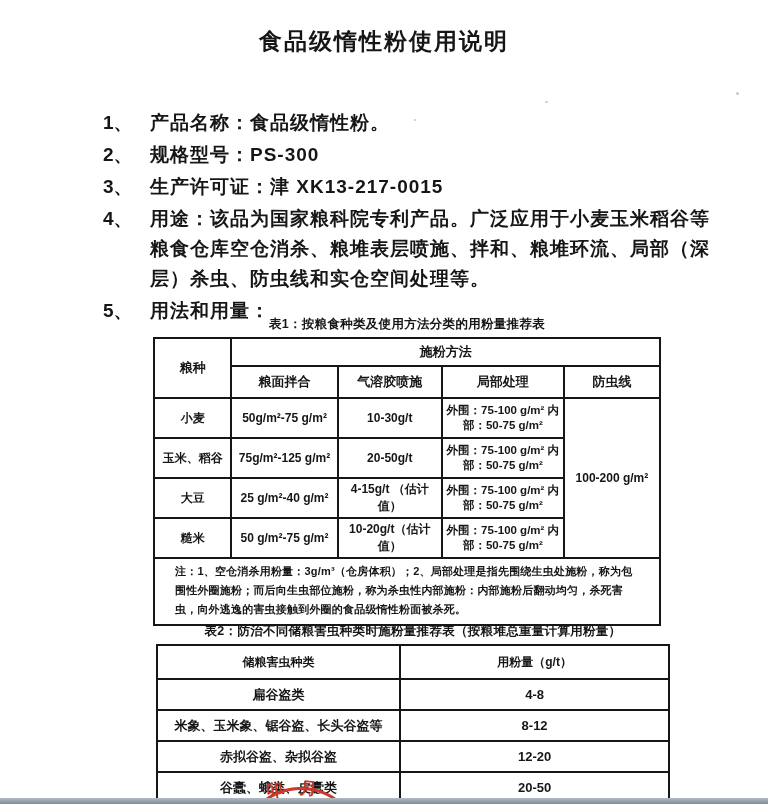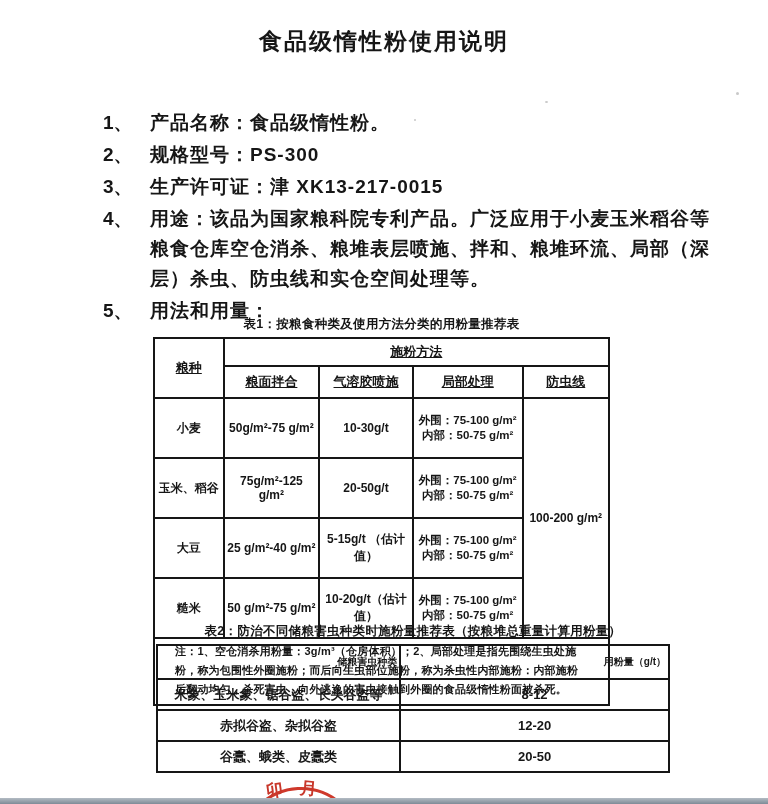--- a/index.html
+++ b/index.html
@@ -15,46 +15,46 @@
   .title{
     position:absolute;top:26px;left:0;width:768px;
     text-align:center;margin:0;
     font-size:23px;font-weight:700;letter-spacing:2px;font-family:Liberation Serif, serif;
   }
   .list{position:absolute;top:108px;left:103px;width:620px;}
   .li{display:flex;margin-bottom:2px;font-weight:700;font-size:19px;line-height:30px;}
   .li .num{flex:0 0 47px;}
   .li .txt{width:560px;letter-spacing:1px;}
   
-  .t1wrap{position:absolute;left:153px;top:316px;width:457px;}
+  .t1wrap{position:absolute;left:153px;top:316px;width:508px;}
   .t2wrap{position:absolute;left:156px;top:623px;width:514px;}
   .tcap{
     text-align:center;font-size:12.5px;font-weight:700;
     margin-bottom:4px;letter-spacing:.3px;
   }
   table{
     border-collapse:collapse;table-layout:fixed;width:100%;
     border:2.5px solid #161616;
   }
   td,th{
     border:2px solid #161616;
     text-align:center;vertical-align:middle;
     font-weight:700;padding:0 2px;
   }
-  .t1 th{font-size:13px;text-decoration:underline;}
+  .t1 th{font-size:13px;}
   .t1 .hr1{height:28px;}
   .t1 .hr2{height:32px;}
   .t1 .dr{height:37px;}
   .t1 td{font-size:12px;}
-  .t1 td.local{font-size:11.5px;line-height:15px;padding:14px 3px;}
+  .t1 td.local{font-size:11.5px;line-height:15px;padding:4px 3px;}
   .t1 td.note{
     text-align:left;font-size:11px;line-height:19px;
     padding:3px 20px 5px;letter-spacing:.2px;margin-left:16px;
   }
-  .t2 th{font-size:10px;height:32px;text-align:right;}
+  .t2 th{font-size:12px;height:32px;}
   .t2 td{font-size:13px;height:29px;}
   
   .seal-circle{
     position:absolute;left:240px;top:787px;
     width:116px;height:116px;border-radius:50%;
     border:3.5px solid #cf392b;
     transform:rotate(-3deg);
     z-index:6;background:transparent;
   }
   .seal-char{
@@ -135,21 +135,21 @@
       </tr>
       <tr class="dr">
         <td>玉米、稻谷</td>
         <td>75g/m²-125 g/m²</td>
         <td>20-50g/t</td>
         <td class="local">外围：75-100 g/m² 内部：50-75 g/m²</td>
       </tr>
       <tr class="dr">
         <td>大豆</td>
         <td>25 g/m²-40 g/m²</td>
-        <td>5-15g/t （估计值）</td>
+        <td>4-15g/t （估计值）</td>
         <td class="local">外围：75-100 g/m² 内部：50-75 g/m²</td>
       </tr>
       <tr class="dr">
         <td>糙米</td>
         <td>50 g/m²-75 g/m²</td>
         <td>10-20g/t（估计值）</td>
         <td class="local">外围：75-100 g/m² 内部：50-75 g/m²</td>
       </tr>
       <tr>
         <td class="note" colspan="5">注：1、空仓消杀用粉量：3g/m³（仓房体积）；2、局部处理是指先围绕生虫处施粉，称为包围性外圈施粉；而后向生虫部位施粉，称为杀虫性内部施粉：内部施粉后翻动均匀，杀死害虫，向外逃逸的害虫接触到外圈的食品级惰性粉面被杀死。</td>
@@ -164,20 +164,24 @@
       <colgroup>
         <col style="width:47.5%">
           <col style="width:52.5%">
       </colgroup>
       <tbody>
           <tr>
         <th>储粮害虫种类</th>
         <th>用粉量（g/t）</th>
       </tr>
       <tr>
+        <td>扁谷盗类</td>
+        <td>4-8</td>
+      </tr>
+      <tr>
         <td>米象、玉米象、锯谷盗、长头谷盗等</td>
         <td>8-12</td>
       </tr>
       <tr>
         <td>赤拟谷盗、杂拟谷盗</td>
         <td>12-20</td>
       </tr>
       <tr>
         <td>谷蠹、蛾类、皮蠹类</td>
         <td>20-50</td>

